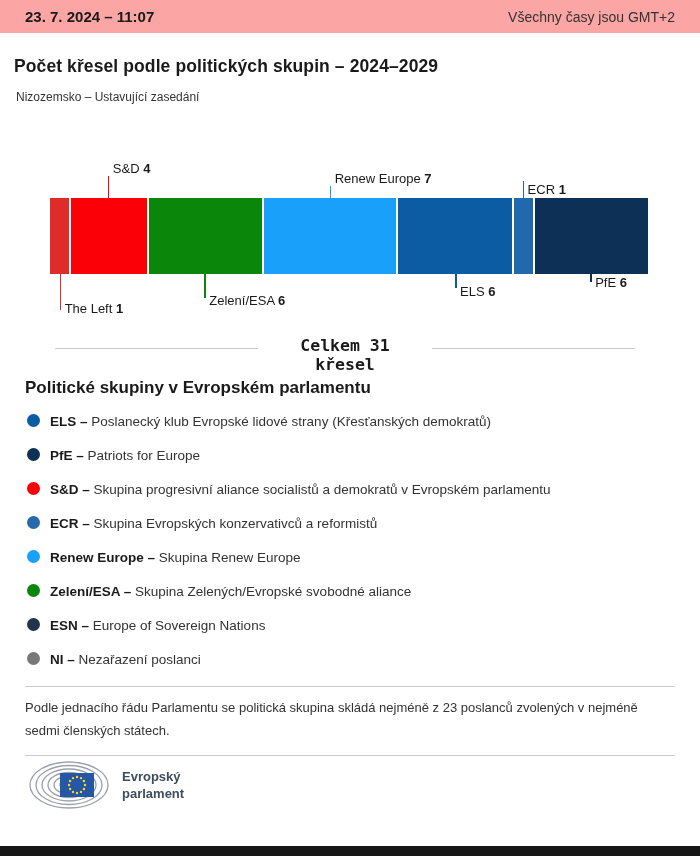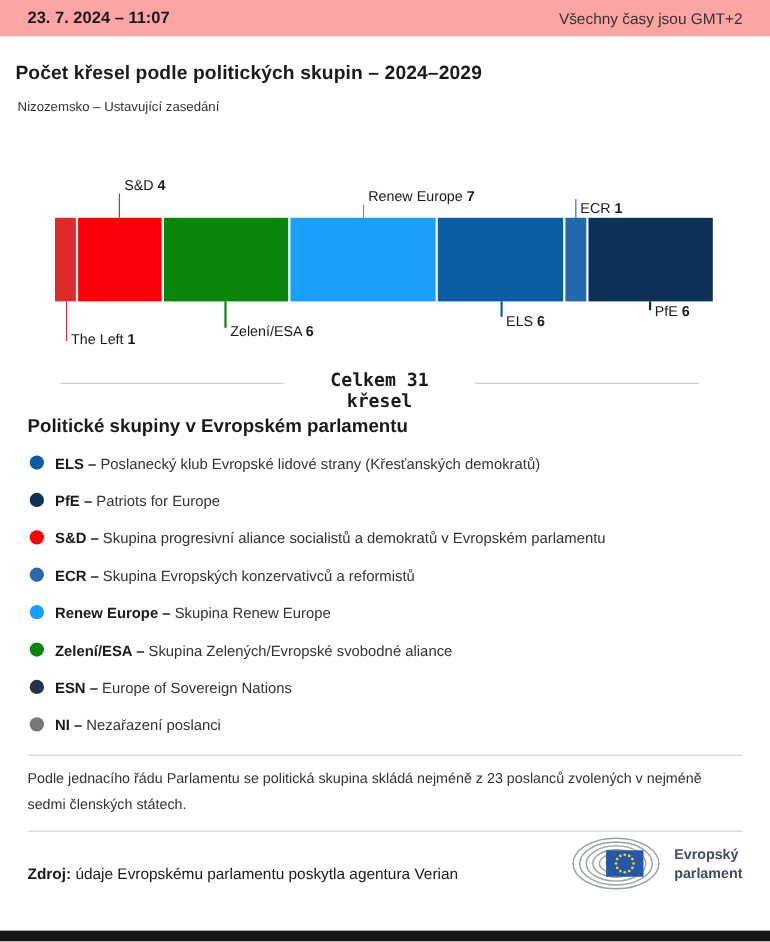--- a/index.html
+++ b/index.html
@@ -122,24 +122,20 @@
     </div>
     <div class="lrow">
       <span class="ldot" style="background: rgb(120, 120, 120);"></span>
       <span class="ltext"><b>NI – </b>Nezařazení poslanci</span>
     </div>
   </div>
 
 <div class="footnote">Podle jednacího řádu Parlamentu se politická skupina skládá nejméně z 23 poslanců zvolených v nejméně sedmi členských státech.</div>
 
 <div class="source">
-  <div class="zdroj">
-    <b>Zdroj:</b>
-    <span>údaje Evropskému parlamentu poskytla agentura Verian</span>
-  </div>
   <div class="logo">
     <svg width="94" height="50" viewBox="0 0 94 50">
       <g fill="none" stroke="#9aa1a8" stroke-width="1.3">
         <ellipse cx="44" cy="25" rx="9" ry="5.5"></ellipse>
         <ellipse cx="44" cy="25" rx="15" ry="9"></ellipse>
         <ellipse cx="44" cy="25" rx="21" ry="12.5"></ellipse>
         <ellipse cx="44" cy="25" rx="27" ry="16"></ellipse>
         <ellipse cx="44" cy="25" rx="33" ry="19.5"></ellipse>
         <ellipse cx="44" cy="25" rx="39" ry="23"></ellipse>
       </g>

